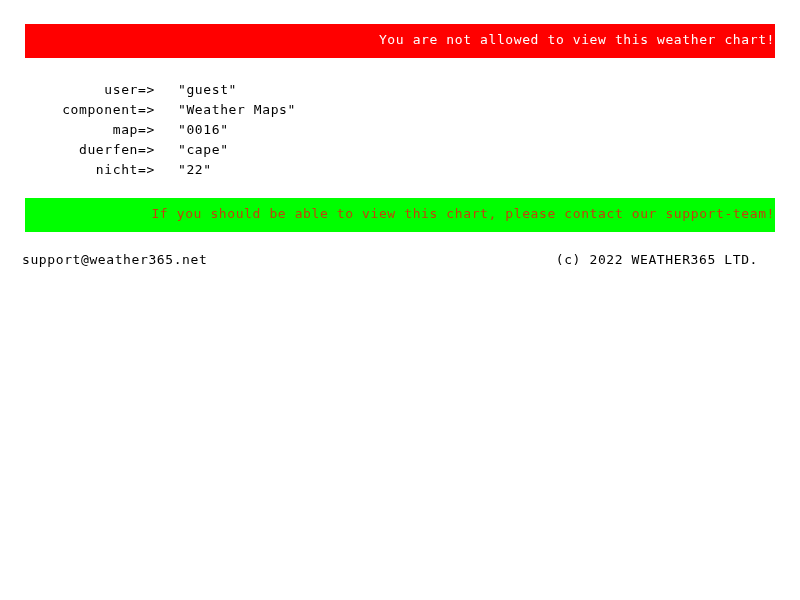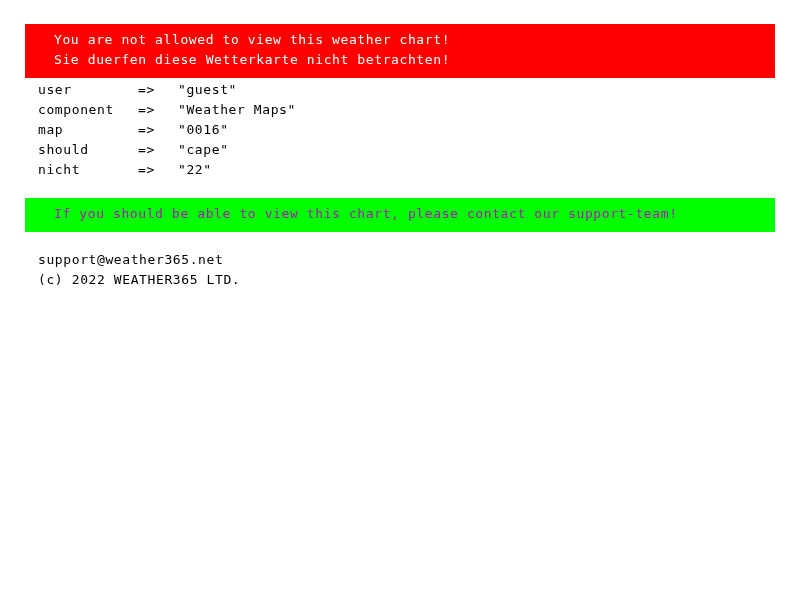--- a/index.html
+++ b/index.html
@@ -35,92 +35,92 @@
   .banner-info {
     top: 198px;
     background: #00ff00;
     color: #000000;
   }
   .banner .line {
     padding-left: 29px;
     line-height: 20px;
     white-space: pre;
     letter-spacing: 0.6px;
+    text-align: right;
   }
   .banner-info .line {
-    color: #a21caf;
+    color: #c2410c;
   }
   .params {
     position: absolute;
     left: 38px;
     top: 80px;
     width: 700px;
   }
   .param-row {
     display: flex;
     line-height: 20px;
     white-space: pre;
     letter-spacing: 0.6px;
   }
   .param-key {
     width: 100px;
     flex: 0 0 100px;
+    text-align: right;
   }
   .param-arrow {
     width: 40px;
     flex: 0 0 40px;
   }
   .param-val {
     flex: 1 1 auto;
   }
   .footer {
     position: absolute;
-    left: 38px;
+    left: 22px;
     top: 250px;
     width: 736px;
     display: flex;
     justify-content: space-between;
     line-height: 20px;
     white-space: pre;
     letter-spacing: 0.6px;
-    flex-direction: column;
   }
   .footer a {
     color: #000000;
     text-decoration: none;
   }
 </style>
 </head>
 <body>
 
 <div class="page">
 
   <div class="banner banner-error">
     <div class="line">You are not allowed to view this weather chart!</div>
-    <div class="line">Sie duerfen diese Wetterkarte nicht betrachten!</div>
   </div>
 
   <div class="params">
     <div class="param-row">
       <span class="param-key">user</span>
       <span class="param-arrow">=&gt;</span>
       <span class="param-val">"guest"</span>
     </div>
     <div class="param-row">
       <span class="param-key">component</span>
       <span class="param-arrow">=&gt;</span>
       <span class="param-val">"Weather Maps"</span>
     </div>
     <div class="param-row">
       <span class="param-key">map</span>
       <span class="param-arrow">=&gt;</span>
       <span class="param-val">"0016"</span>
     </div>
     <div class="param-row">
-      <span class="param-key">should</span>
+      <span class="param-key">duerfen</span>
       <span class="param-arrow">=&gt;</span>
       <span class="param-val">"cape"</span>
     </div>
     <div class="param-row">
       <span class="param-key">nicht</span>
       <span class="param-arrow">=&gt;</span>
       <span class="param-val">"22"</span>
     </div>
   </div>
 

